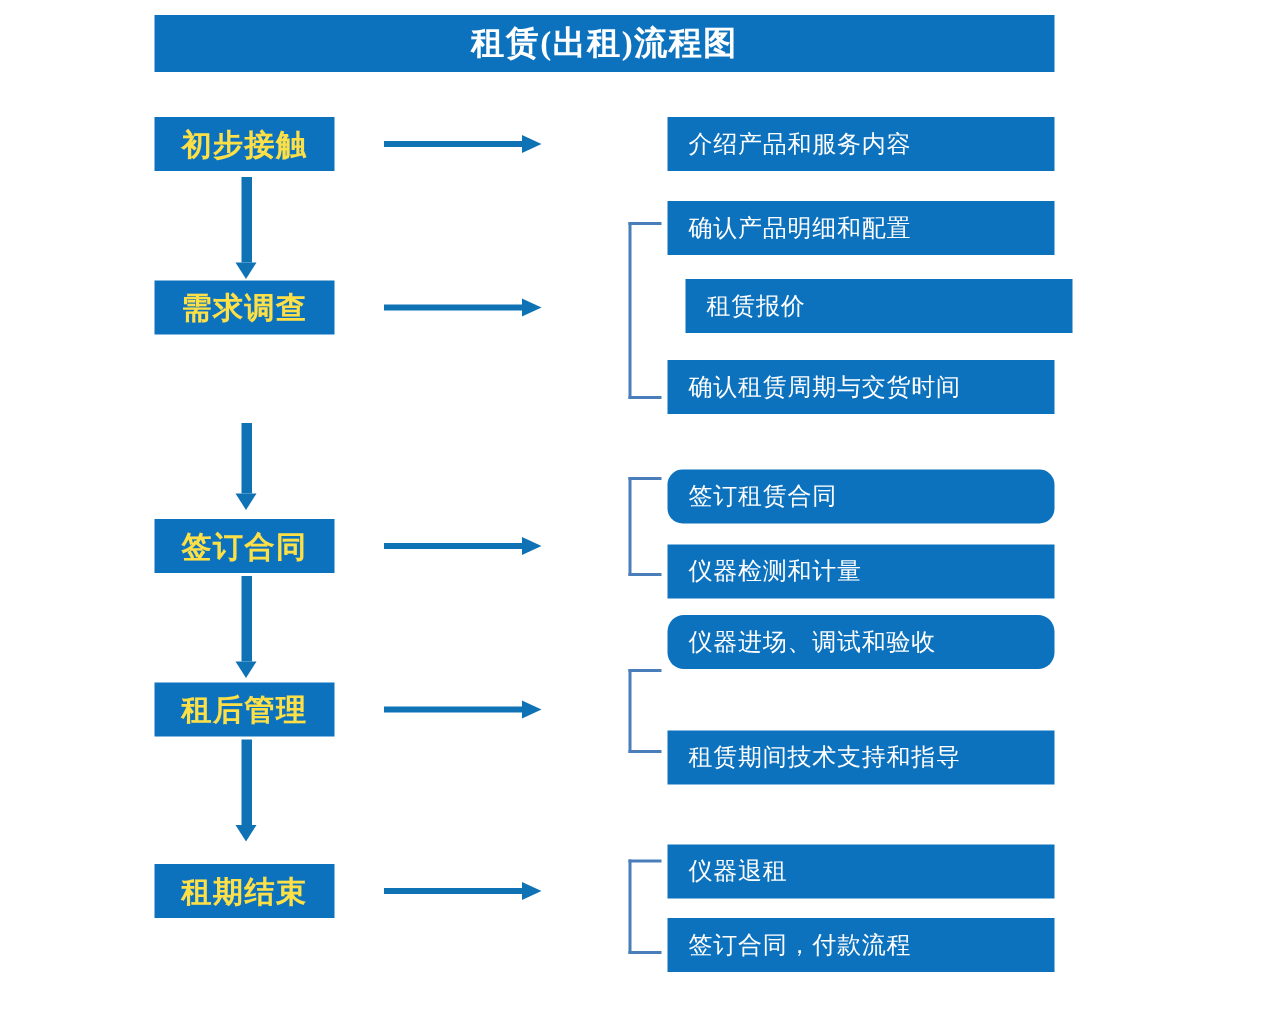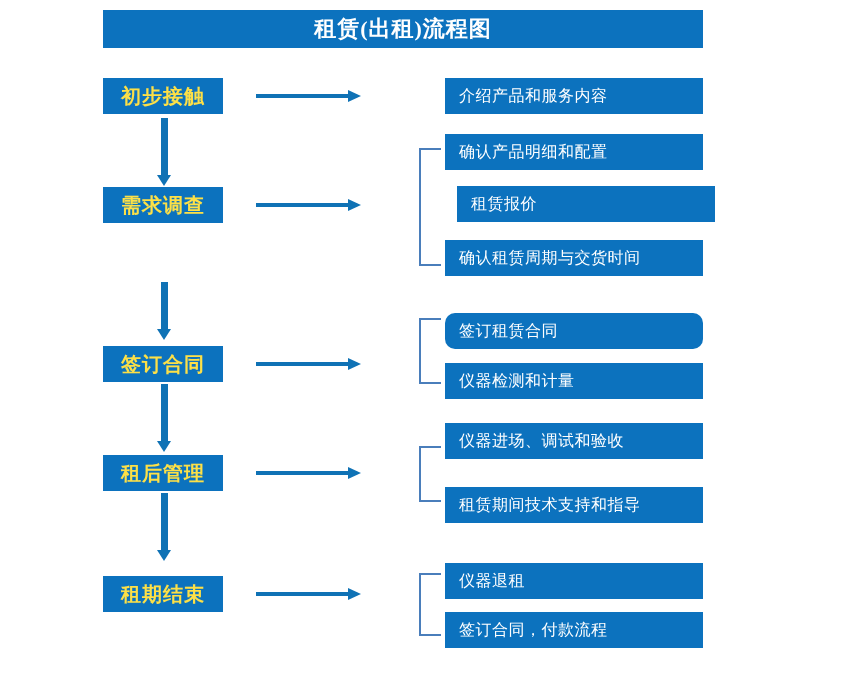--- a/index.html
+++ b/index.html
@@ -192,21 +192,21 @@
 
   <div class="stage-box" style="top:455px;">租后管理</div>
 
   <div class="h-arrow" style="top:465px;">
     <div class="shaft"></div>
     <div class="head"></div>
   </div>
 
   <div class="bracket" style="top:446px; height:56px;"></div>
 
-  <div class="detail-box" style="top:423px;">仪器进场、调试和验收</div>
+  <div class="detail-box" style="top:410px;border-radius:11px;">仪器进场、调试和验收</div>
   <div class="detail-box" style="top:487px;">租赁期间技术支持和指导</div>
 
   <div class="v-arrow" style="top:493px; height:68px;">
     <div class="shaft" style="height:57px;"></div>
     <div class="head"></div>
   </div>
 
   <div class="stage-box" style="top:576px;">租期结束</div>
 
   <div class="h-arrow" style="top:586px;">

